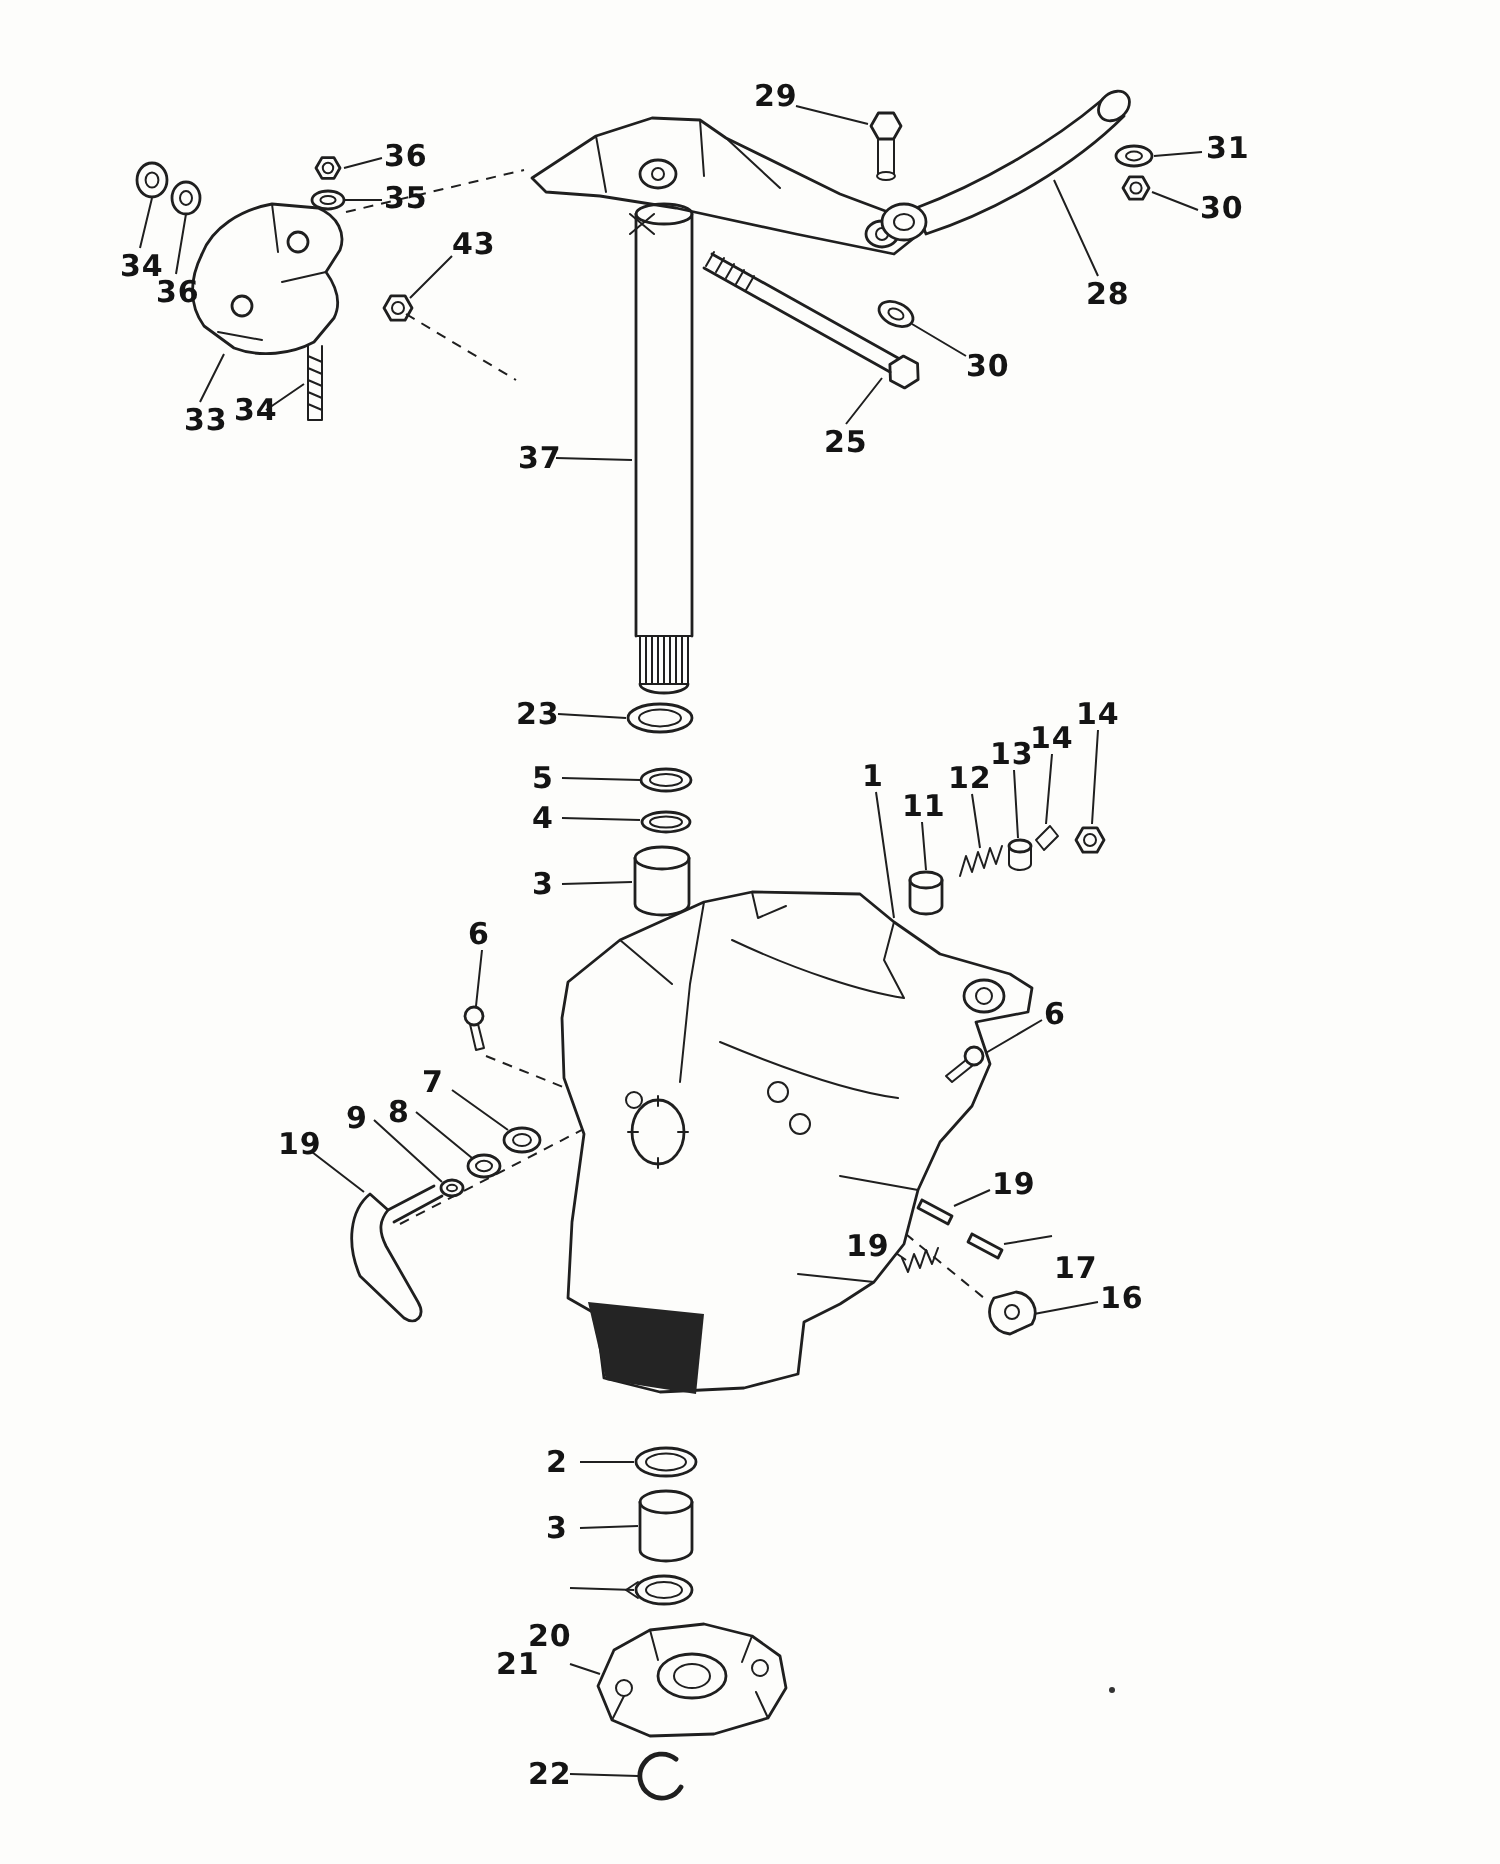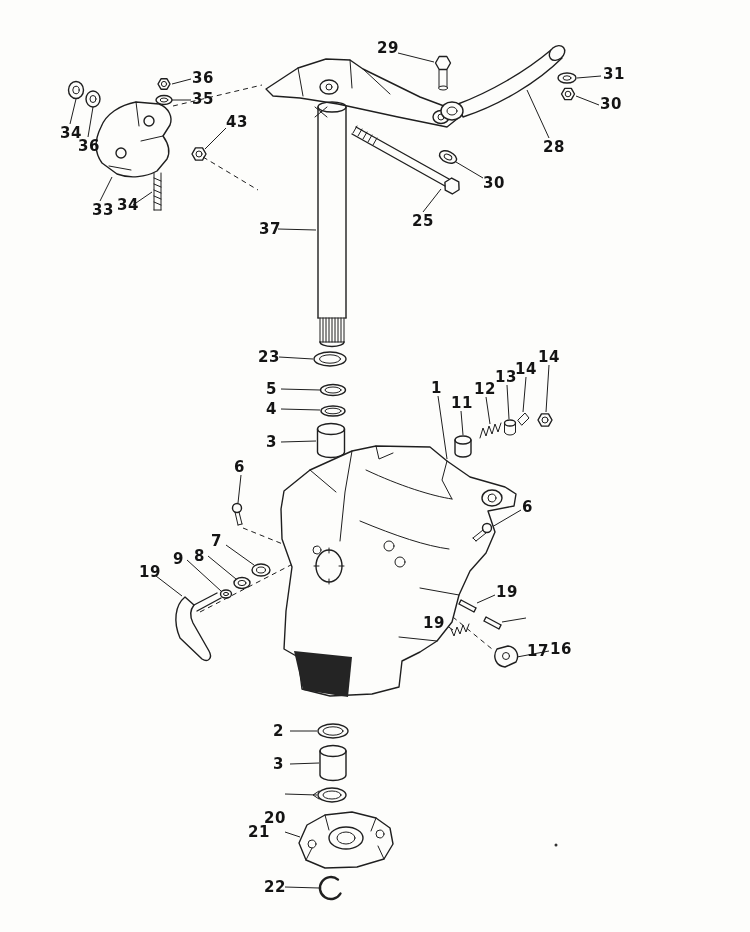--- a/index.html
+++ b/index.html
@@ -299,21 +299,21 @@
   <div class="callout" style="left:515px;top:361px">14</div>
   <div class="callout" style="left:538px;top:349px">14</div>
   <div class="callout" style="left:234px;top:459px">6</div>
   <div class="callout" style="left:522px;top:499px">6</div>
   <div class="callout" style="left:211px;top:533px">7</div>
   <div class="callout" style="left:194px;top:548px">8</div>
   <div class="callout" style="left:173px;top:551px">9</div>
   <div class="callout" style="left:139px;top:564px">19</div>
   <div class="callout" style="left:496px;top:584px">19</div>
   <div class="callout" style="left:423px;top:615px">19</div>
-  <div class="callout" style="left:527px;top:643px">17</div>
+  <div class="callout" style="left:527px;top:626px">17</div>
   <div class="callout" style="left:550px;top:641px">16</div>
   <div class="callout" style="left:273px;top:723px">2</div>
   <div class="callout" style="left:273px;top:756px">3</div>
   <div class="callout" style="left:264px;top:810px">20</div>
   <div class="callout" style="left:248px;top:824px">21</div>
   <div class="callout" style="left:264px;top:879px">22</div>
 
 </div>
 
 </body></html>

